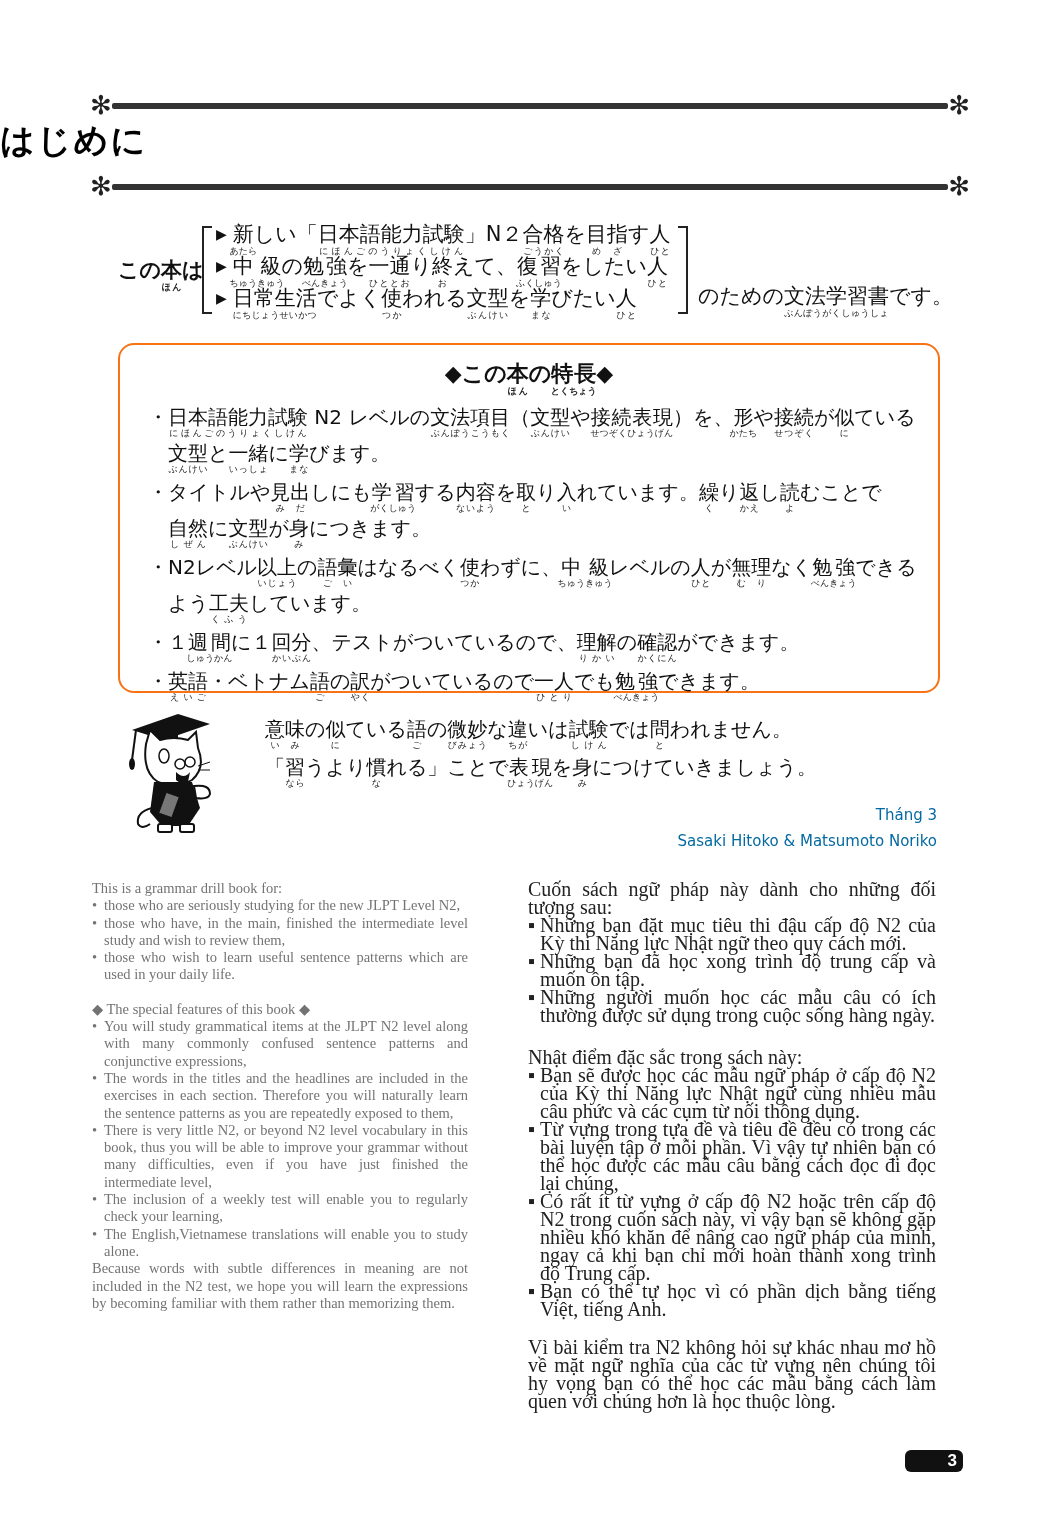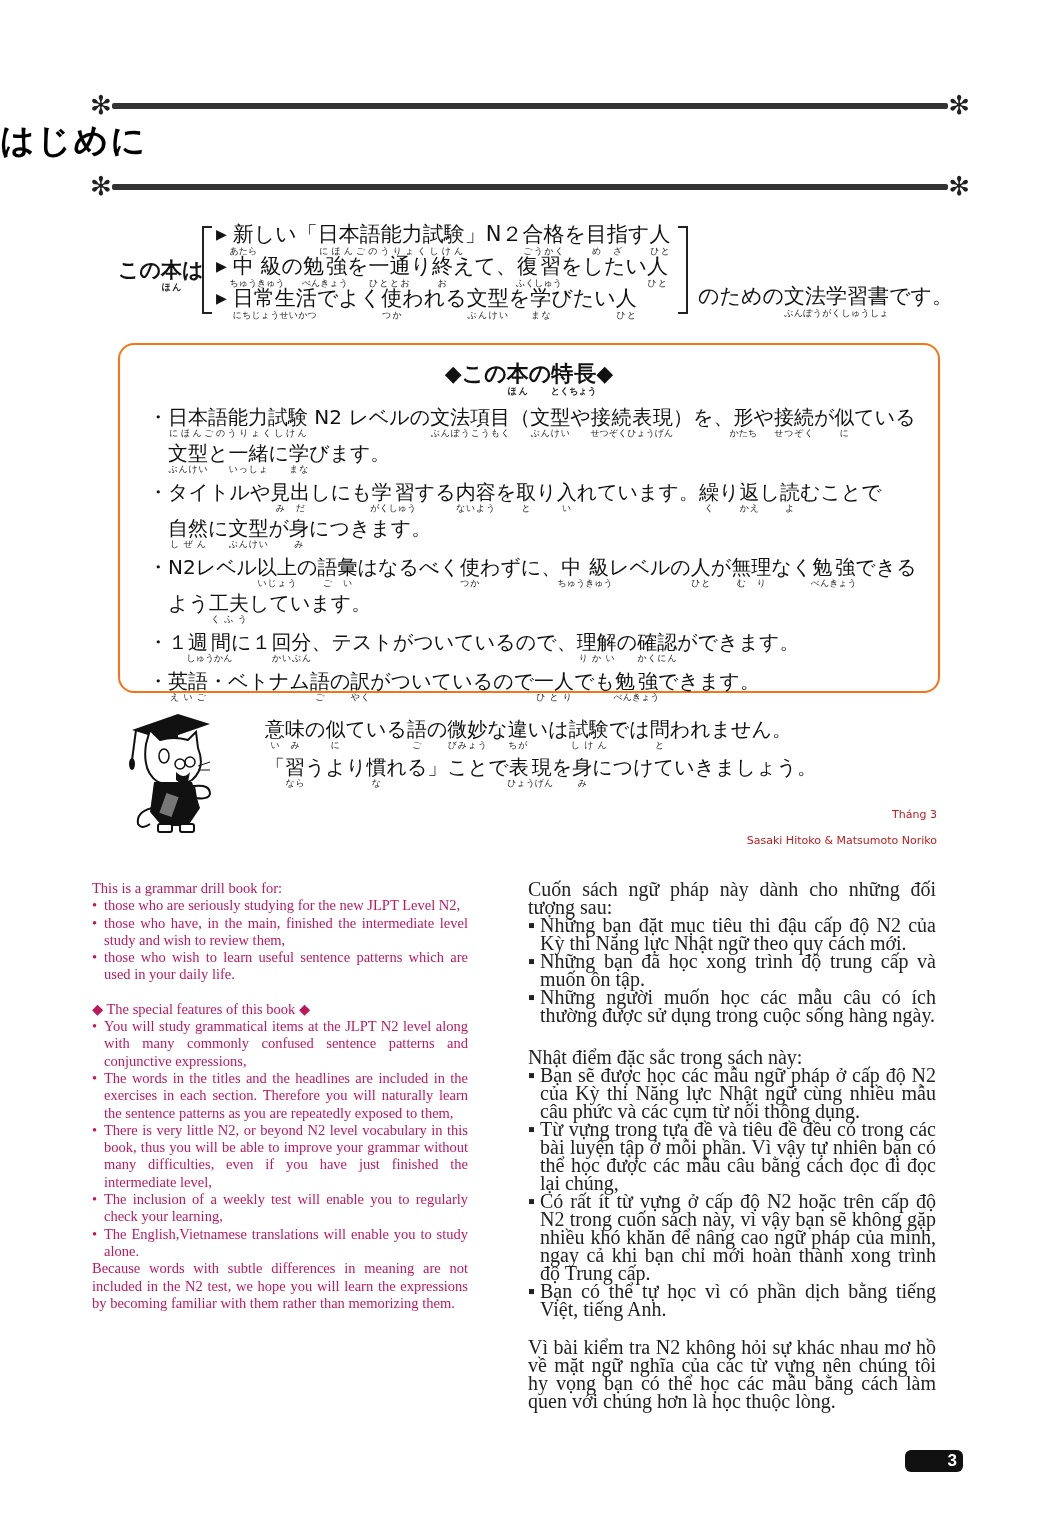--- a/index.html
+++ b/index.html
@@ -34,24 +34,24 @@
     .features-list { position: absolute; top: 54px; left: 28px; right: 20px; list-style: none; }
     .features-list li { font-size: 20px; line-height: 36px; position: relative; padding-left: 20px; }
     .features-list li .bul { position: absolute; left: 0; top: 0; }
 
     
     .mascot { position: absolute; top: 708px; left: 118px; width: 100px; height: 130px; }
 
     .closing { position: absolute; top: 712px; left: 265px; }
     .closing p { font-size: 20px; line-height: 34px; white-space: nowrap; }
 
-    .signature { position: absolute; top: 802px; right: 126px; text-align: right; font-family: "DejaVu Sans", sans-serif; font-size: 11px; line-height: 26px; color: #b91c1c; }
+    .signature { position: absolute; top: 802px; right: 126px; text-align: right; font-family: "DejaVu Sans", sans-serif; font-size: 15px; line-height: 26px; color: #0369a1; }
 
     
-    .col-en { position: absolute; top: 880px; left: 92px; width: 376px; font-family: "Liberation Serif", serif; font-size: 14.5px; line-height: 17.3px; color: #be185d; }
+    .col-en { position: absolute; top: 880px; left: 92px; width: 376px; font-family: "Liberation Serif", serif; font-size: 14.5px; line-height: 17.3px; color: #737373; }
     .col-vi { position: absolute; top: 880px; left: 528px; width: 408px; font-family: "Liberation Serif", serif; font-size: 20px; line-height: 18px; color: #222; }
     .col p { text-align: justify; }
     .col ul { list-style: none; }
     .col li { position: relative; padding-left: 12px; text-align: justify; }
     .col li .dot { position: absolute; left: 0; top: 0; }
     .gap { height: 17px; }
 
     .page-number { position: absolute; top: 1450px; left: 905px; width: 58px; height: 22px; background: #111; border-radius: 6px; color: #fff; font-family: "Liberation Sans", sans-serif; font-weight: bold; font-size: 17px; text-align: right; padding-right: 6px; line-height: 22px; }
   </style>
 </head>

